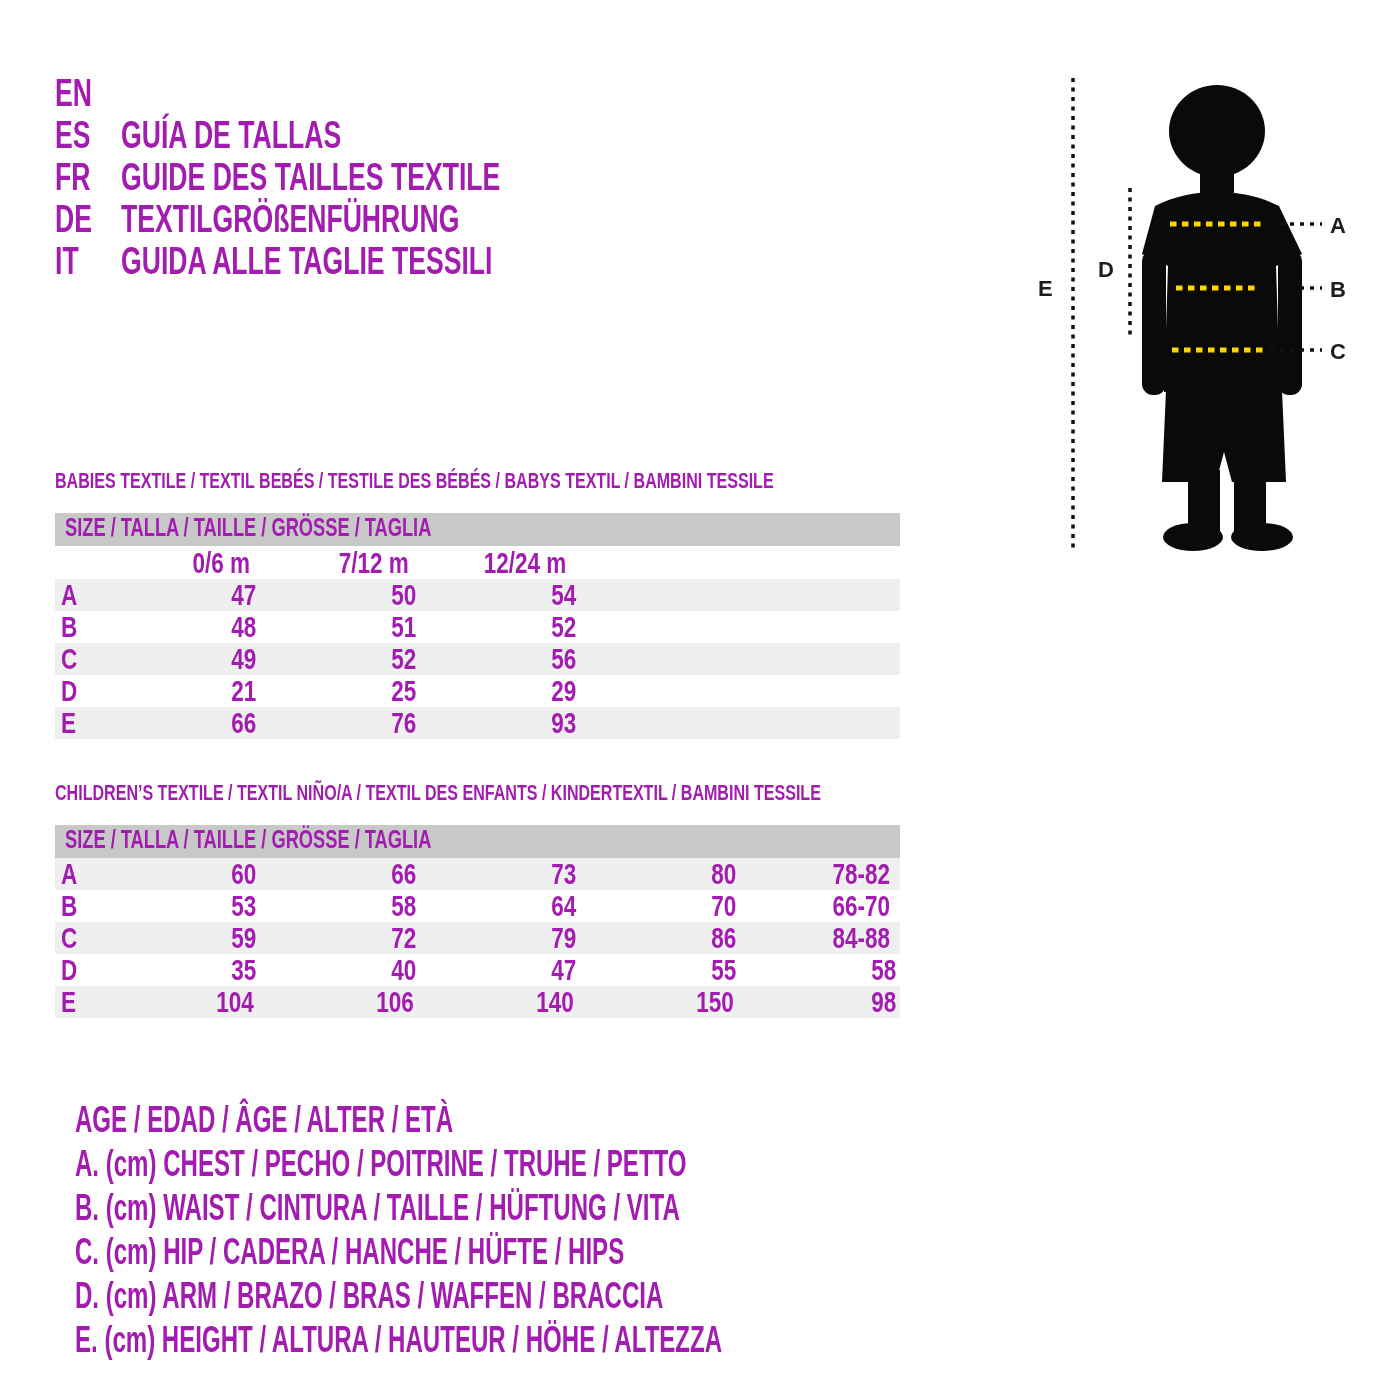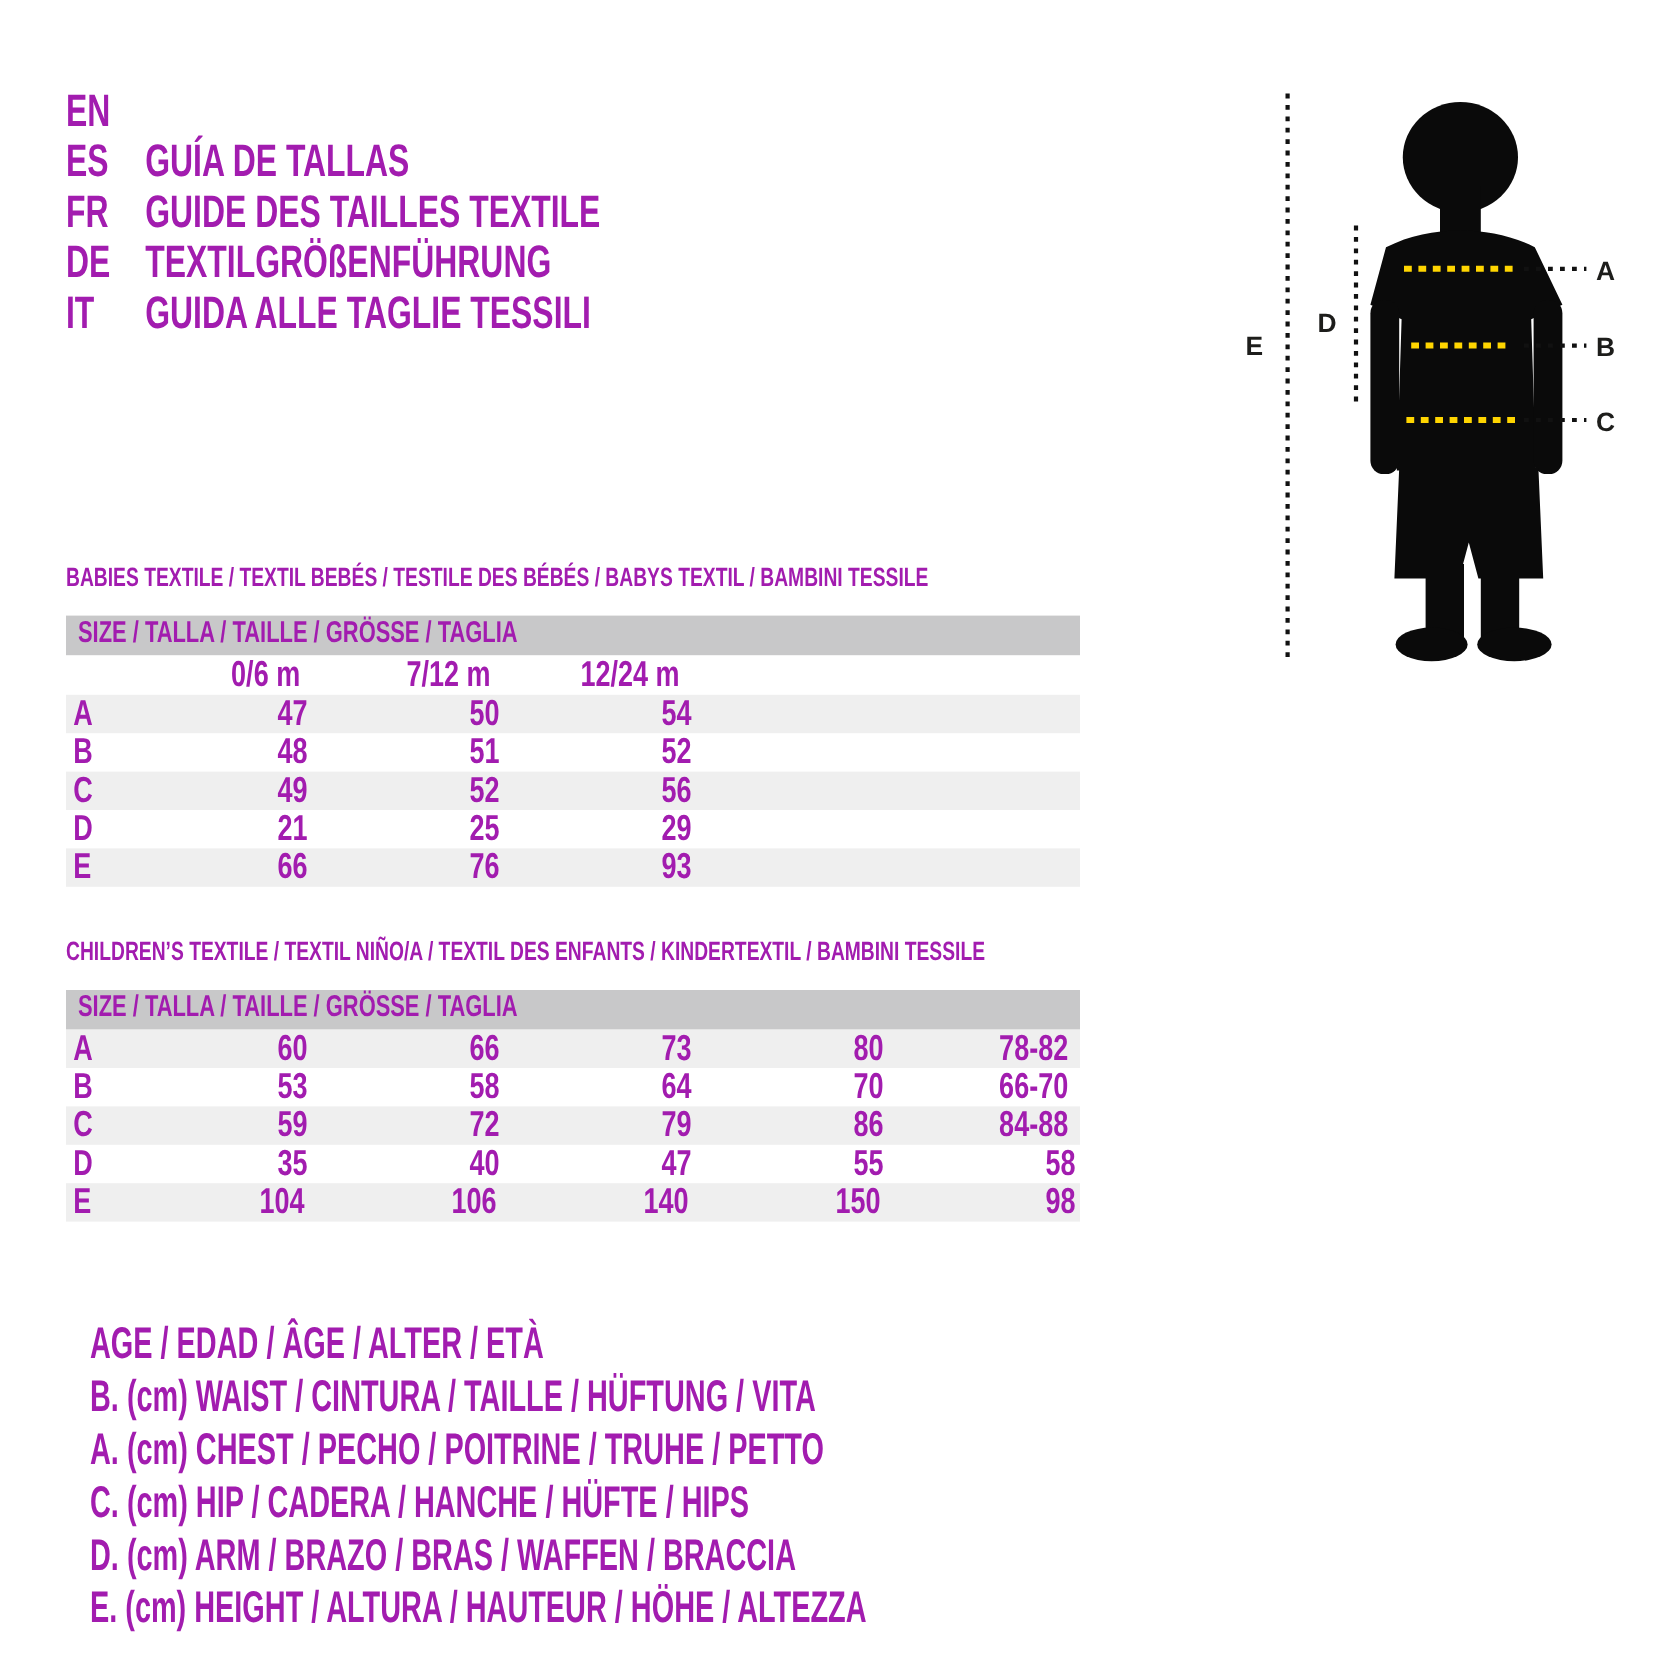--- a/index.html
+++ b/index.html
@@ -192,26 +192,26 @@
       <div class="cell"><span class="cond sx75c">150</span></div>
       <div class="cell"><span class="cond sx75c">98</span></div>
     </div>
   </div>
 
   <div class="legend-block">
     <div class="legend-line">
       <span class="cond sx65">AGE / EDAD / ÂGE / ALTER / ETÀ</span>
     </div>
     <div class="legend-line">
+      <span class="cond sx65">A. (cm) CHEST / PECHO / POITRINE / TRUHE / PETTO</span>
+    </div>
+    <div class="legend-line">
       <span class="cond sx65">B. (cm) WAIST / CINTURA / TAILLE / HÜFTUNG / VITA</span>
     </div>
     <div class="legend-line">
-      <span class="cond sx65">A. (cm) CHEST / PECHO / POITRINE / TRUHE / PETTO</span>
-    </div>
-    <div class="legend-line">
       <span class="cond sx65">C. (cm) HIP / CADERA / HANCHE / HÜFTE / HIPS</span>
     </div>
     <div class="legend-line">
       <span class="cond sx65">D. (cm) ARM / BRAZO / BRAS / WAFFEN / BRACCIA</span>
     </div>
     <div class="legend-line">
       <span class="cond sx65">E. (cm) HEIGHT / ALTURA / HAUTEUR / HÖHE / ALTEZZA</span>
     </div>
   </div>
 

